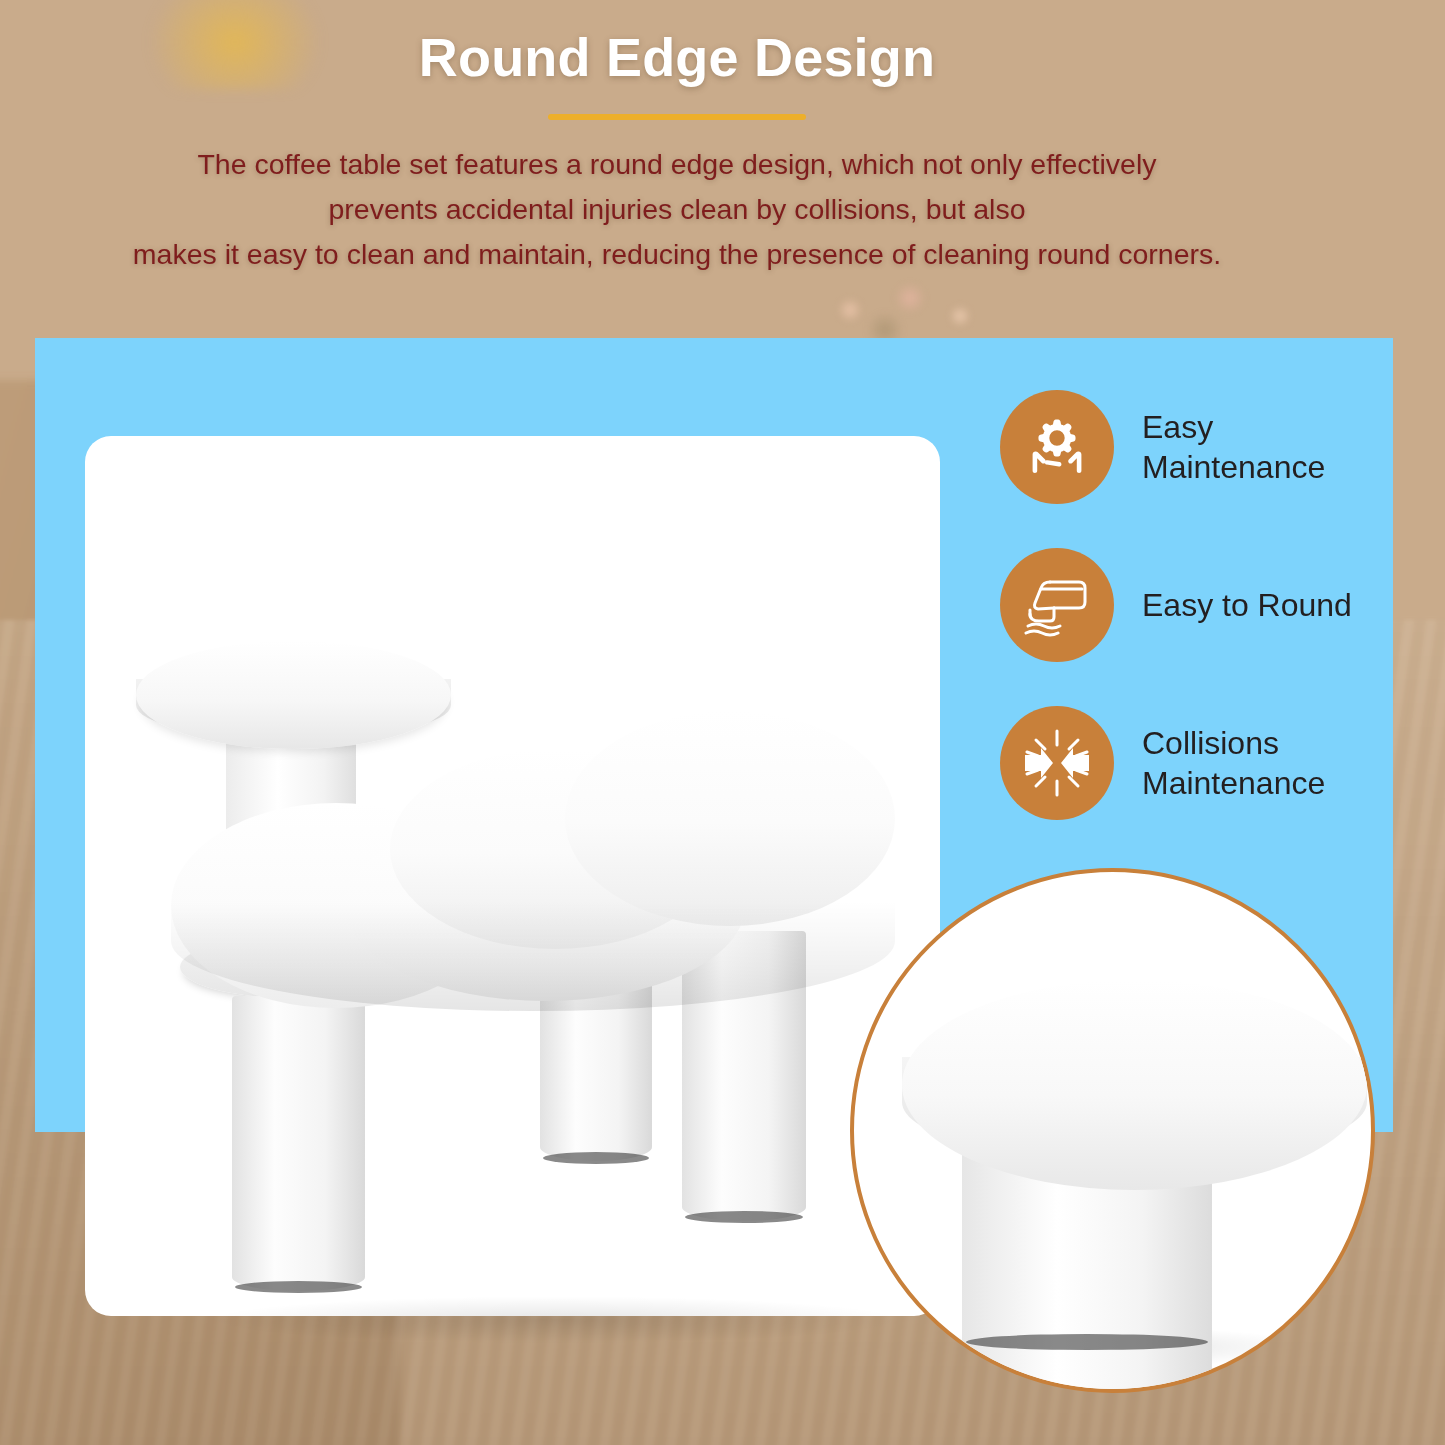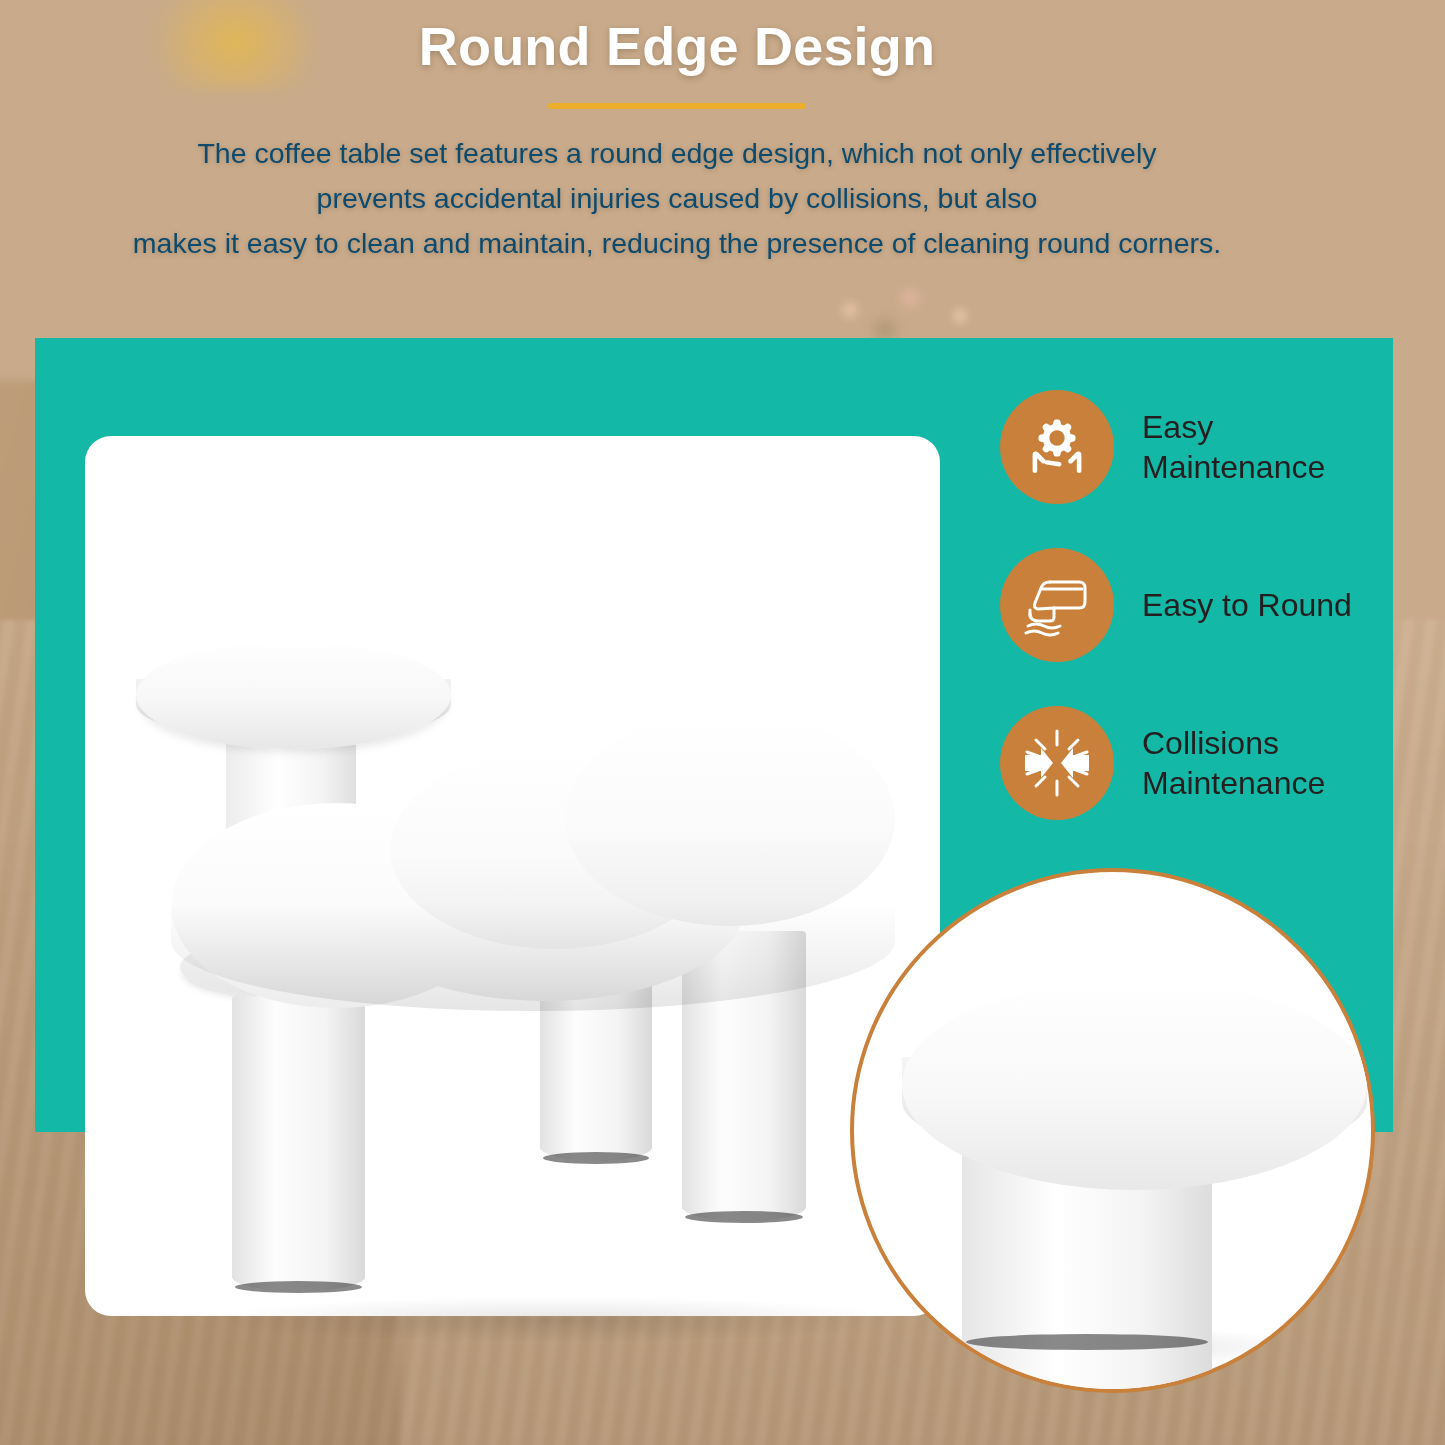--- a/index.html
+++ b/index.html
@@ -71,51 +71,51 @@
       radial-gradient(circle 16px at 170px 66px, rgba(239,205,178,0.85) 0%, rgba(239,205,178,0) 70%),
       radial-gradient(circle 26px at 95px 80px, rgba(150,132,96,0.45) 0%, rgba(150,132,96,0) 72%);
     filter: blur(3px);
   }
 
   
   .header {
     position: absolute;
     left: 0; top: 0;
     width: 1354px;
-    padding-top: 15px;
+    padding-top: 26px;
     text-align: center;
   }
   .title {
     font-size: 54px;
     font-weight: bold;
     color: #ffffff;
     letter-spacing: 0.2px;
     text-shadow: 0 2px 6px rgba(90,65,40,0.35);
   }
   .title-rule {
     width: 258px;
     height: 6px;
     background: #edaf2a;
     margin: 26px auto 0 auto;
     border-radius: 3px;
   }
   .subtitle {
     margin-top: 22px;
     font-size: 28.5px;
     line-height: 45px;
-    color: #0c4a6e;
+    color: #7f1d1d;
     text-shadow: 0 1px 5px rgba(90,65,40,0.35);
   }
 
   
   .panel {
     position: absolute;
     left: 35px; top: 338px;
     width: 1358px; height: 794px;
-    background: #14b8a6;
+    background: #7dd3fc;
   }
 
   
   .product-card {
     position: absolute;
     left: 50px; top: 98px;
     width: 855px; height: 880px;
     background: #ffffff;
     border-radius: 26px;
   }
@@ -282,21 +282,21 @@
   <div class="bg-floor-left"></div>
   <div class="bg-rug"></div>
   <div class="bg-yellow"></div>
   <div class="bg-flowers"></div>
 
   <div class="header">
     <div class="title">Round Edge Design</div>
     <div class="title-rule"></div>
     <div class="subtitle">
       <div>The coffee table set features a round edge design, which not only effectively</div>
-      <div>prevents accidental injuries caused by collisions, but also</div>
+      <div>prevents accidental injuries clean by collisions, but also</div>
       <div>makes it easy to clean and maintain, reducing the presence of cleaning round corners.</div>
     </div>
   </div>
 
   <div class="panel">
 
     <div class="product-card">
       <div class="furniture">
 
         <div class="st-base"></div>

